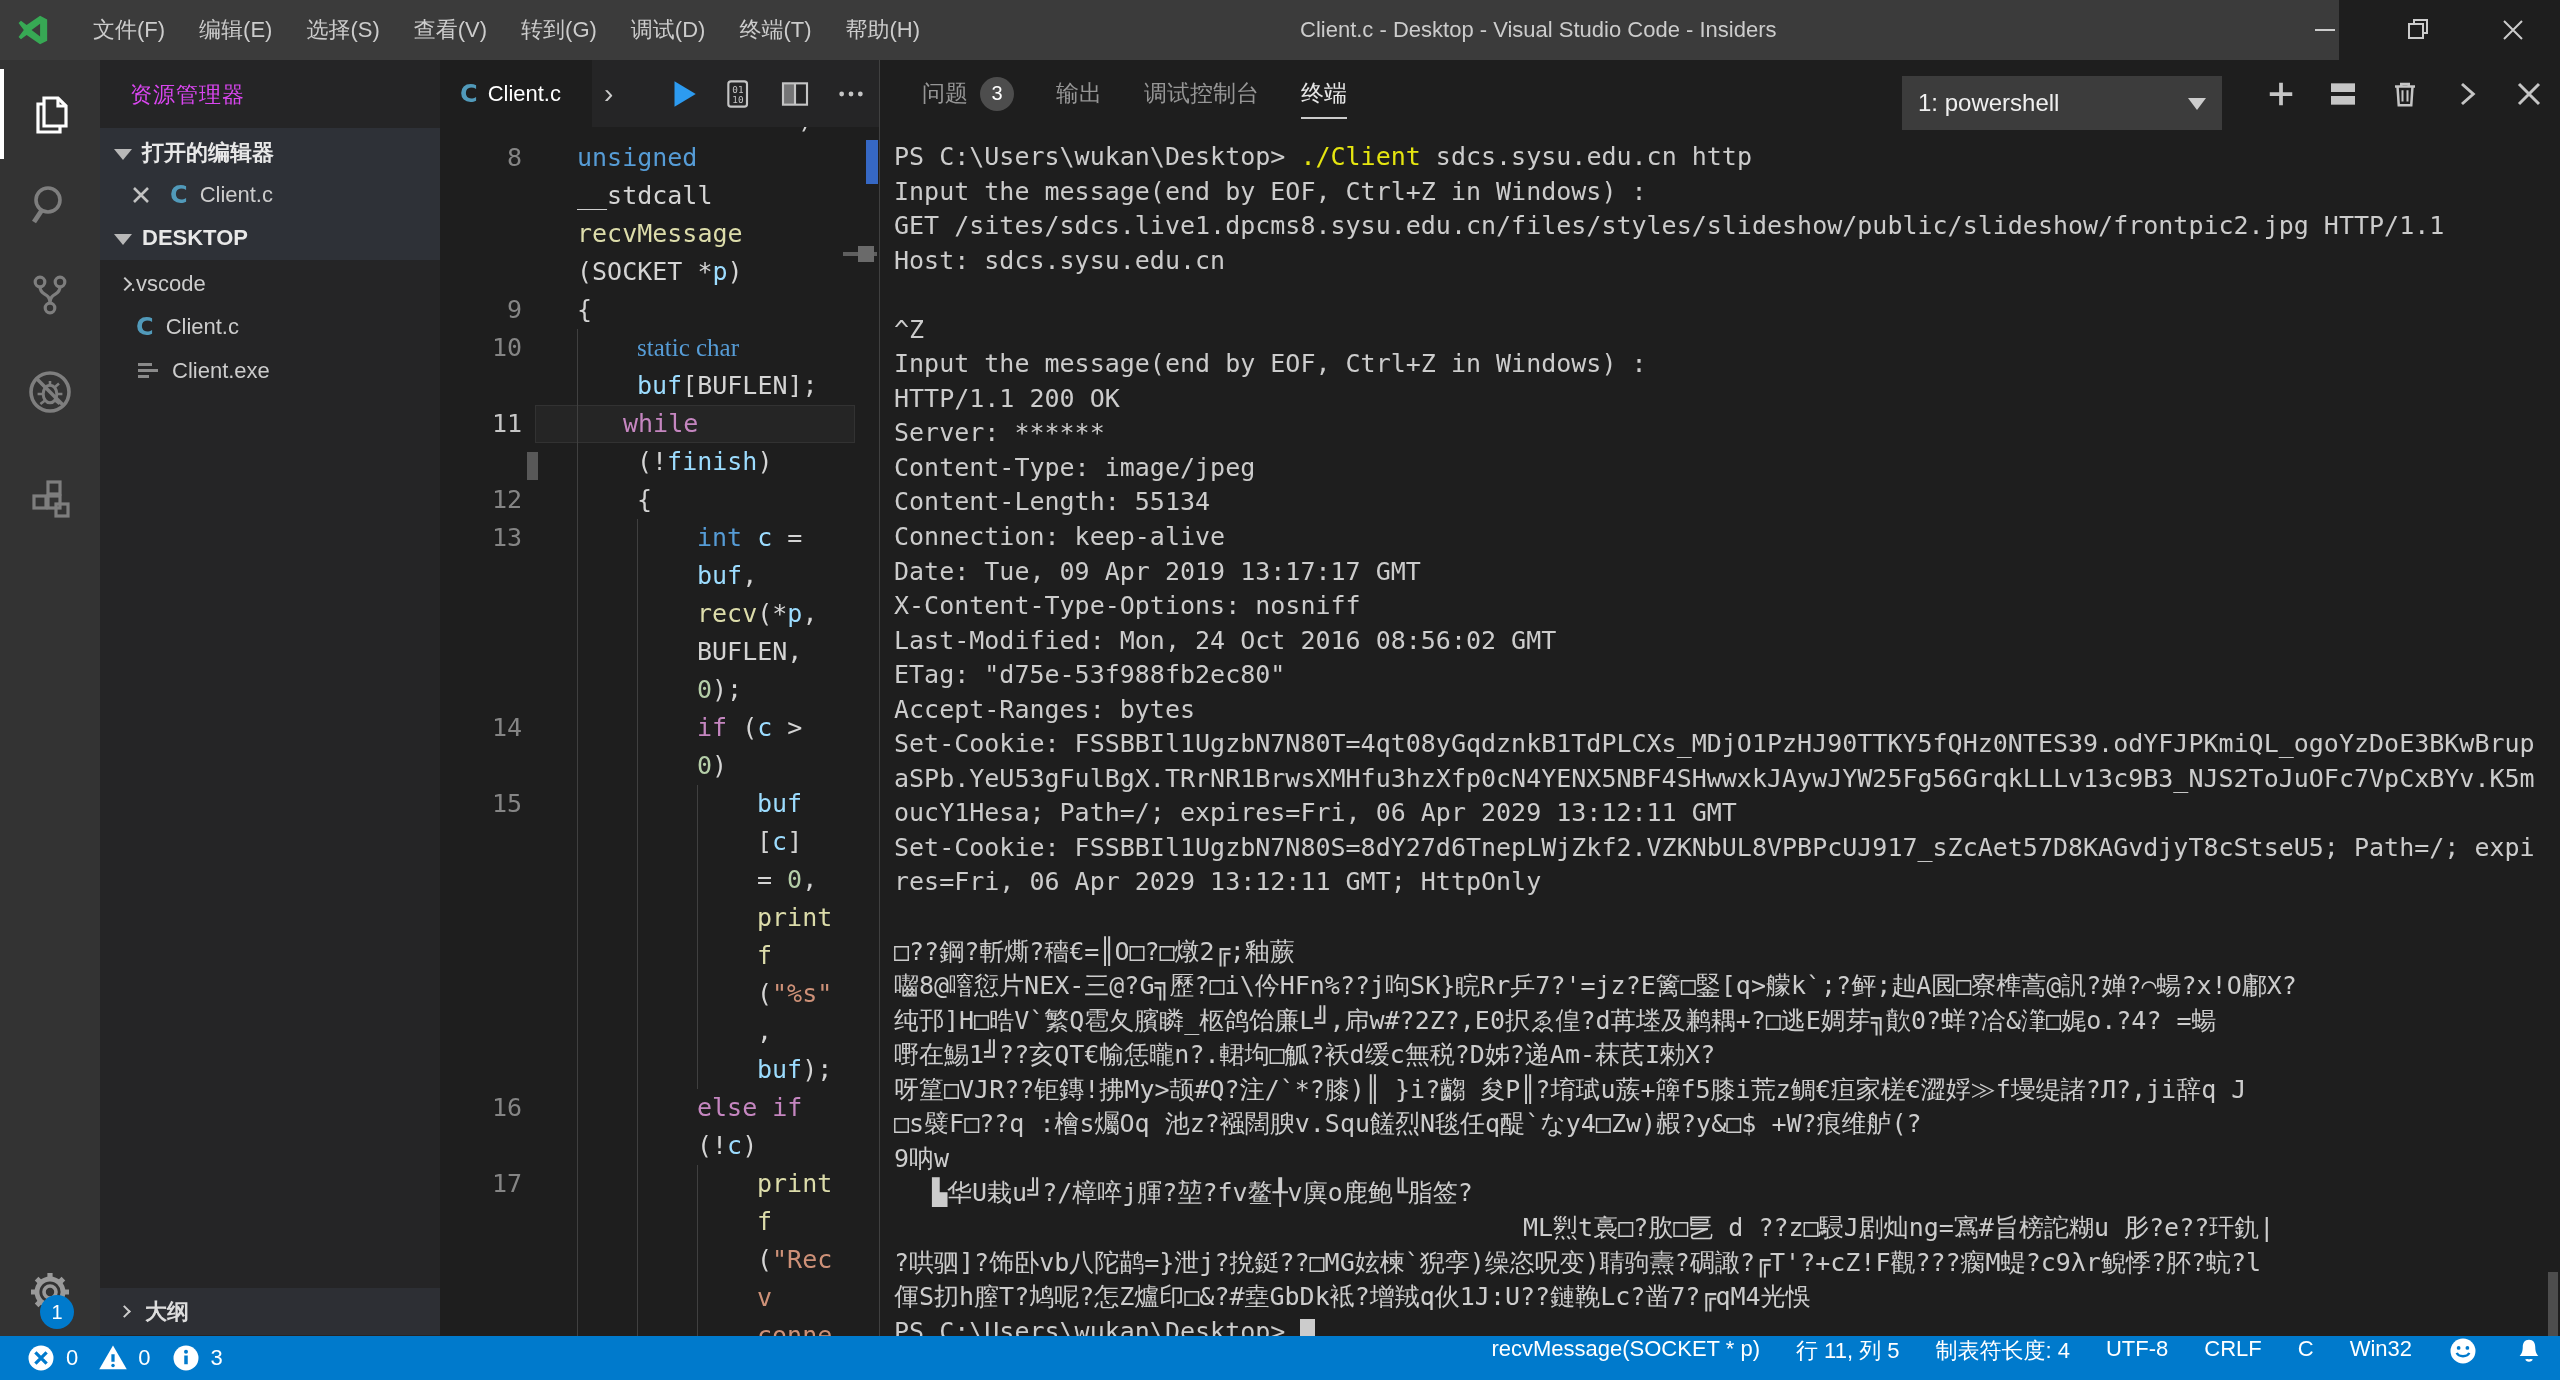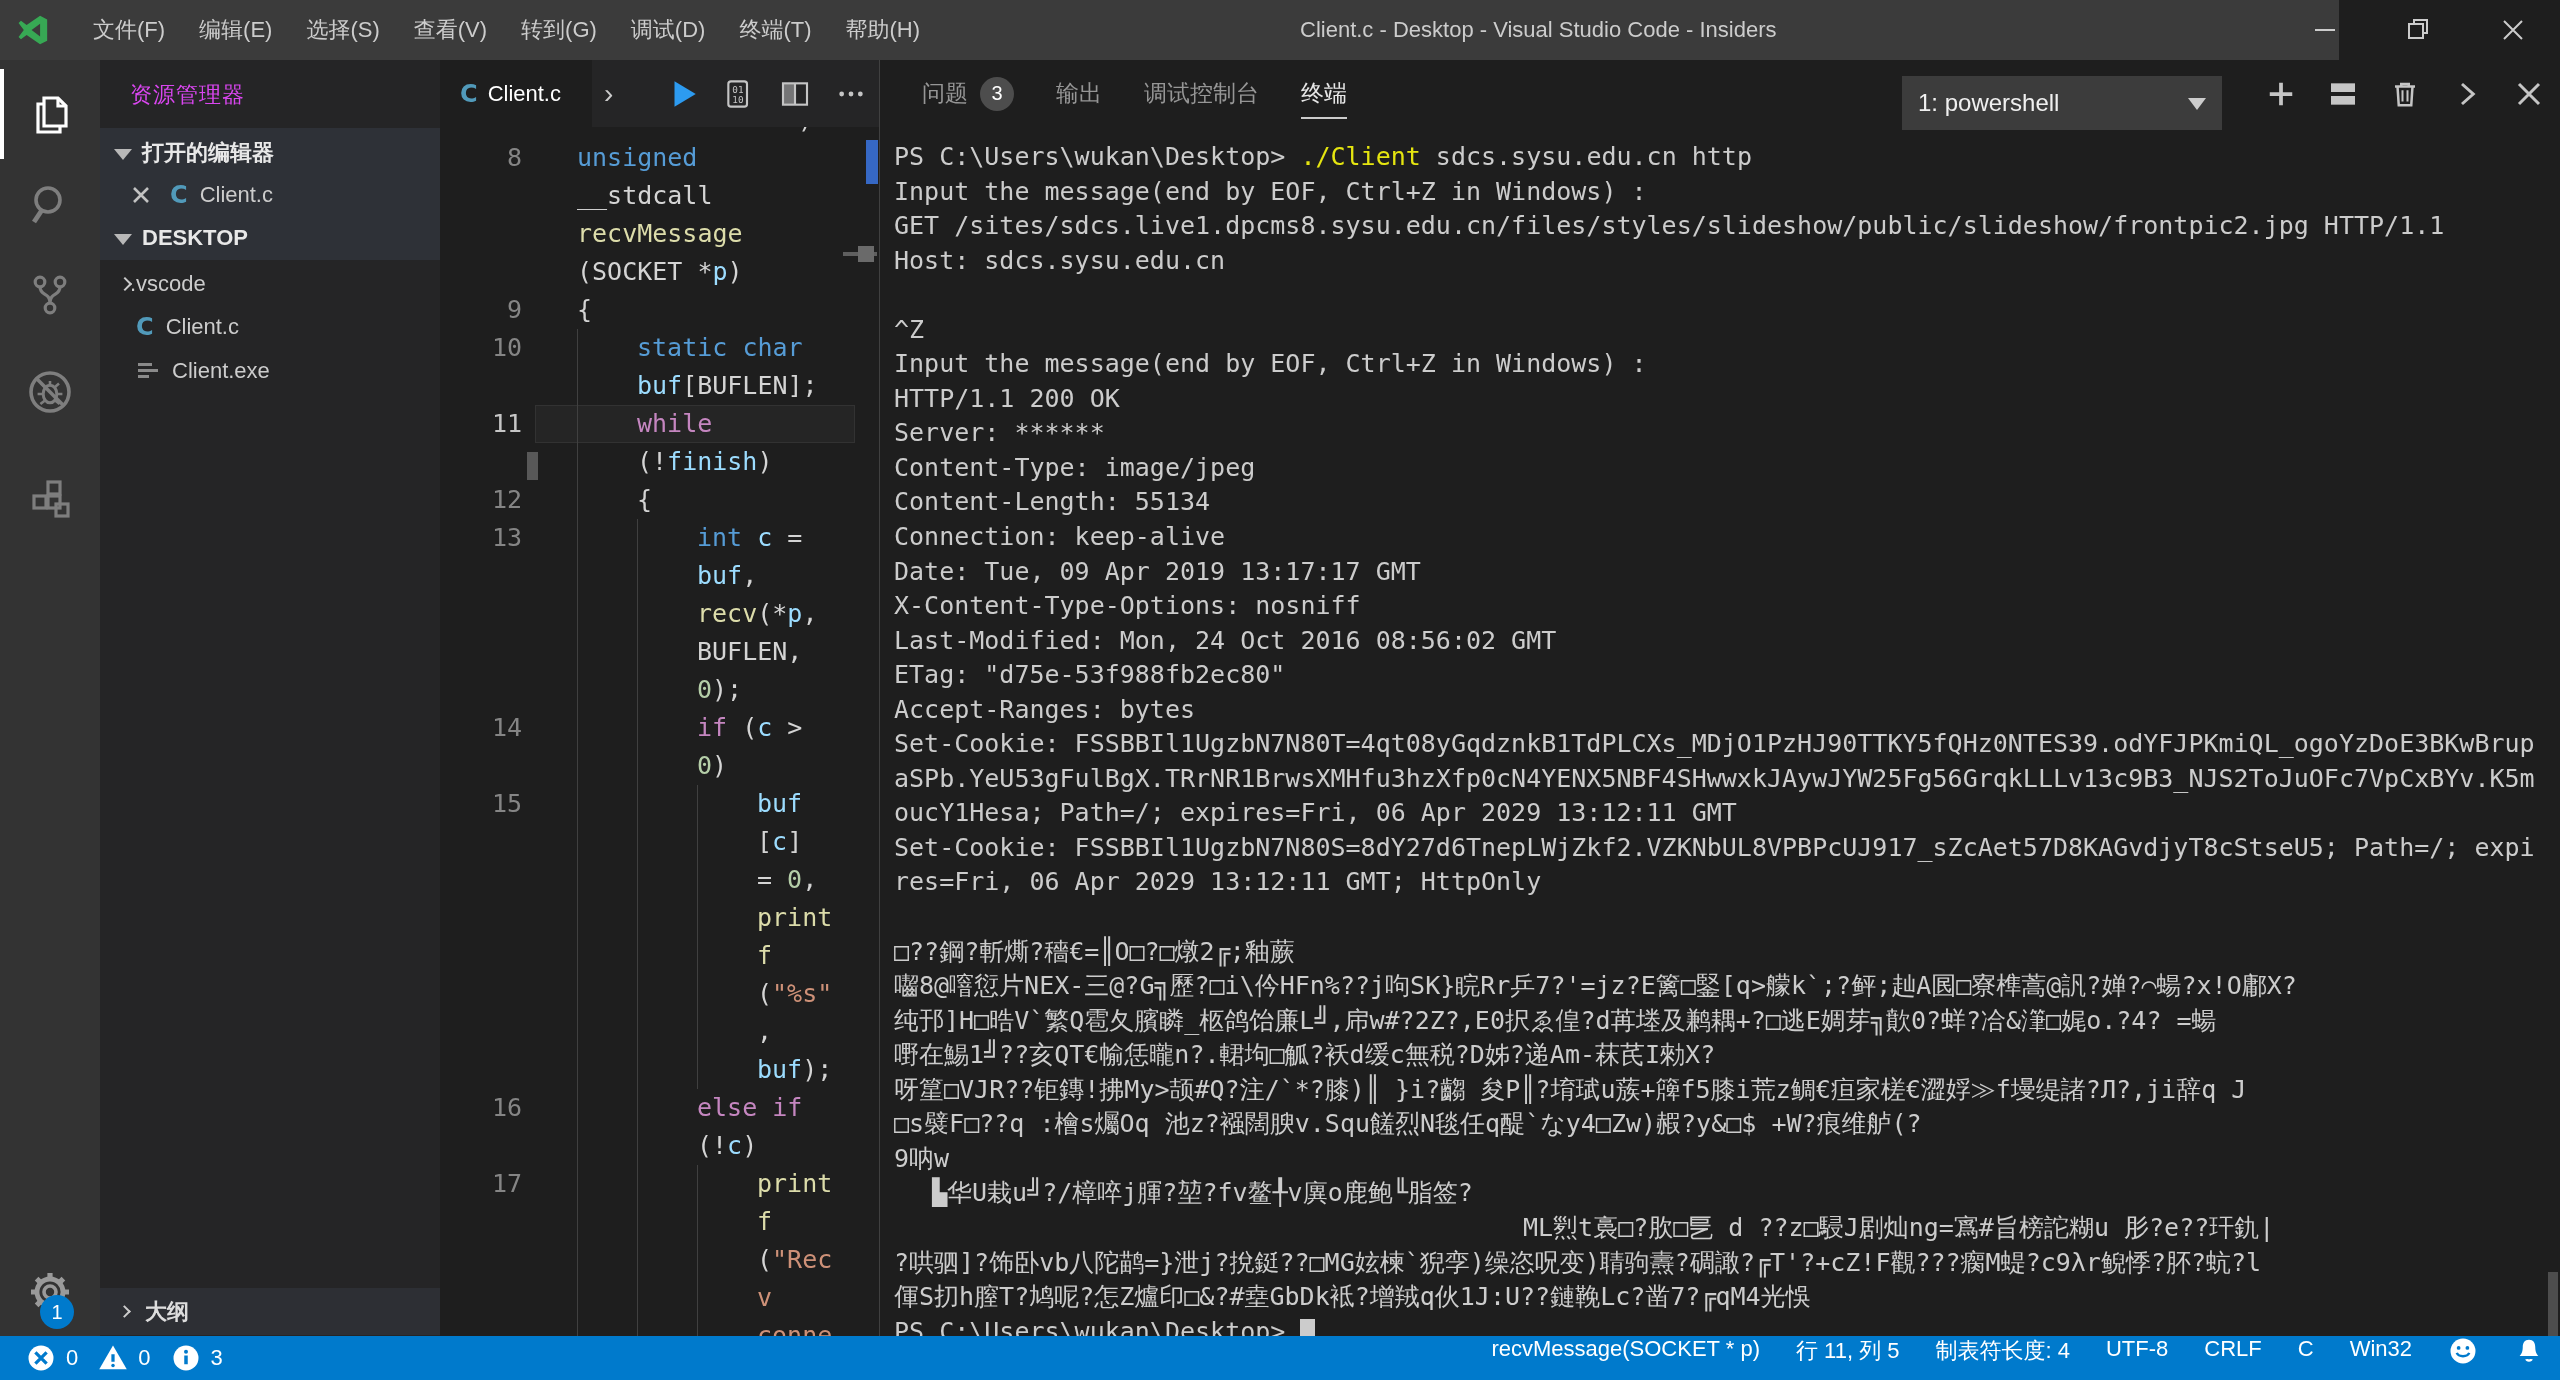--- a/index.html
+++ b/index.html
@@ -247,23 +247,23 @@
           </div>
         </div>
       </div>
       <div class="code">
         <div class="crow"><div class="ctext" style="left: 358px;"><span class="tok-fg">)</span></div></div>
         <div class="crow"><div class="cnum">8</div><div class="ctext" style="left: 137px;"><span class="tok-kw">unsigned</span></div></div>
         <div class="crow"><div class="ctext" style="left: 137px;"><span class="tok-fg">__stdcall</span></div></div>
         <div class="crow"><div class="ctext" style="left: 137px;"><span class="tok-fn">recvMessage</span></div></div>
         <div class="crow"><div class="ctext" style="left: 137px;"><span class="tok-fg">(SOCKET *</span><span class="tok-vr">p</span><span class="tok-fg">)</span></div></div>
         <div class="crow"><div class="cnum">9</div><div class="ctext" style="left: 137px;"><span class="tok-fg">{</span></div></div>
-        <div class="crow"><div class="guide" style="left: 137px;"></div><div class="cnum">10</div><div class="ctext" style="left: 197px;"><span class="tok-kw">static</span><span class="tok-fg"> </span><span class="tok-kw">char</span></div></div>
+        <div class="crow"><div class="guide" style="left: 137px;"></div><div class="cnum">10</div><div class="ctext" style="left: 197px; font-family: Liberation Serif, serif;"><span class="tok-kw">static</span><span class="tok-fg"> </span><span class="tok-kw">char</span></div></div>
         <div class="crow"><div class="guide" style="left: 137px;"></div><div class="ctext" style="left: 197px;"><span class="tok-vr">buf</span><span class="tok-fg">[BUFLEN];</span></div></div>
-        <div class="crow"><div class="curline"></div><div class="guide" style="left: 137px;"></div><div class="cnum cur">11</div><div class="ctext" style="left: 197px;"><span class="tok-ct">while</span></div></div>
+        <div class="crow"><div class="curline"></div><div class="guide" style="left: 137px;"></div><div class="cnum cur">11</div><div class="ctext" style="left: 183px;"><span class="tok-ct">while</span></div></div>
         <div class="crow"><div class="guide" style="left: 137px;"></div><div class="ctext" style="left: 197px;"><span class="tok-fg">(!</span><span class="tok-vr">finish</span><span class="tok-fg">)</span></div></div>
         <div class="crow"><div class="guide" style="left: 137px;"></div><div class="cnum">12</div><div class="ctext" style="left: 197px;"><span class="tok-fg">{</span></div></div>
         <div class="crow"><div class="guide" style="left: 137px;"></div><div class="guide" style="left: 197px;"></div><div class="cnum">13</div><div class="ctext" style="left: 257px;"><span class="tok-kw">int</span><span class="tok-fg"> </span><span class="tok-vr">c</span><span class="tok-fg"> =</span></div></div>
         <div class="crow"><div class="guide" style="left: 137px;"></div><div class="guide" style="left: 197px;"></div><div class="ctext" style="left: 257px;"><span class="tok-vr">buf</span><span class="tok-fg">,</span></div></div>
         <div class="crow"><div class="guide" style="left: 137px;"></div><div class="guide" style="left: 197px;"></div><div class="ctext" style="left: 257px;"><span class="tok-fn">recv</span><span class="tok-fg">(*</span><span class="tok-vr">p</span><span class="tok-fg">,</span></div></div>
         <div class="crow"><div class="guide" style="left: 137px;"></div><div class="guide" style="left: 197px;"></div><div class="ctext" style="left: 257px;"><span class="tok-fg">BUFLEN,</span></div></div>
         <div class="crow"><div class="guide" style="left: 137px;"></div><div class="guide" style="left: 197px;"></div><div class="ctext" style="left: 257px;"><span class="tok-nm">0</span><span class="tok-fg">);</span></div></div>
         <div class="crow"><div class="guide" style="left: 137px;"></div><div class="guide" style="left: 197px;"></div><div class="cnum">14</div><div class="ctext" style="left: 257px;"><span class="tok-ct">if</span><span class="tok-fg"> (</span><span class="tok-vr">c</span><span class="tok-fg"> &gt;</span></div></div>
         <div class="crow"><div class="guide" style="left: 137px;"></div><div class="guide" style="left: 197px;"></div><div class="ctext" style="left: 257px;"><span class="tok-nm">0</span><span class="tok-fg">)</span></div></div>
         <div class="crow"><div class="guide" style="left: 137px;"></div><div class="guide" style="left: 197px;"></div><div class="guide" style="left: 257px;"></div><div class="cnum">15</div><div class="ctext" style="left: 317px;"><span class="tok-vr">buf</span></div></div>

